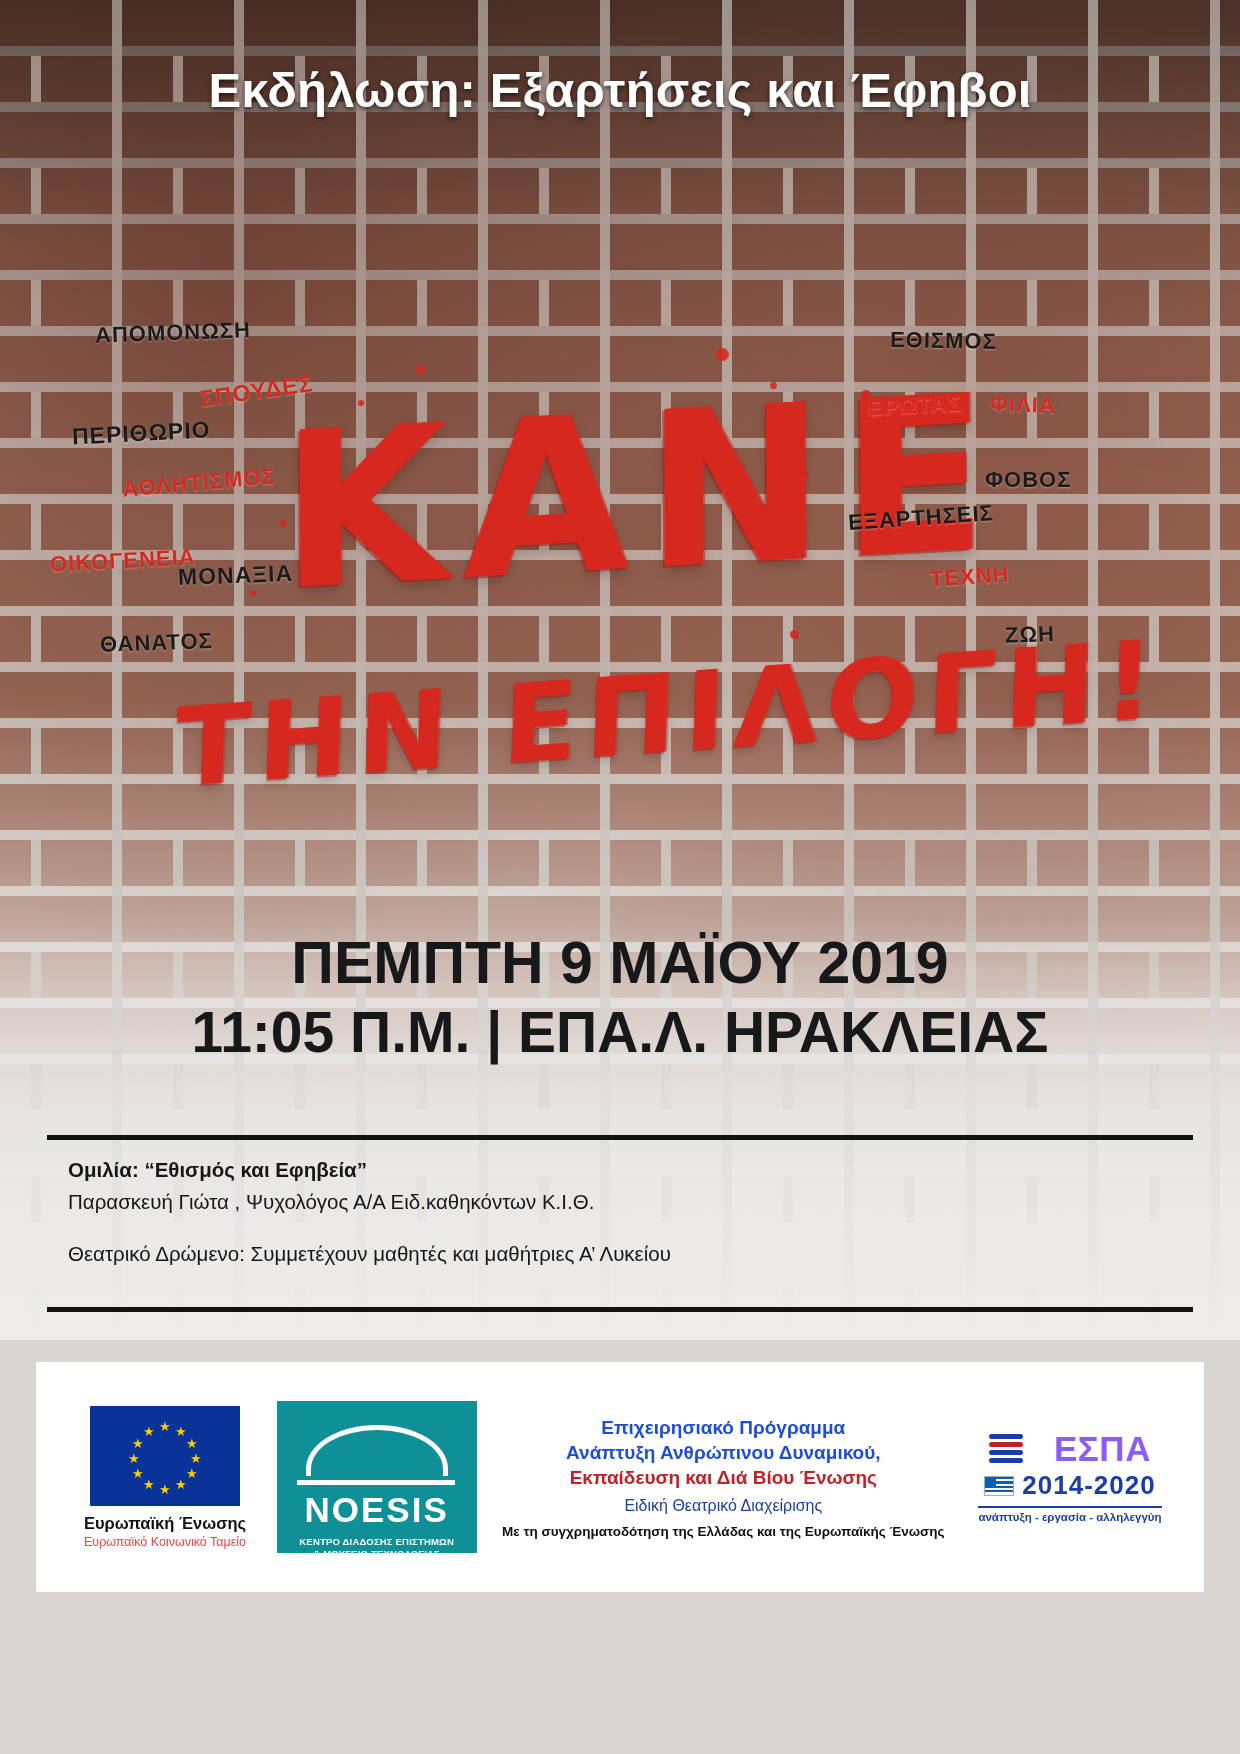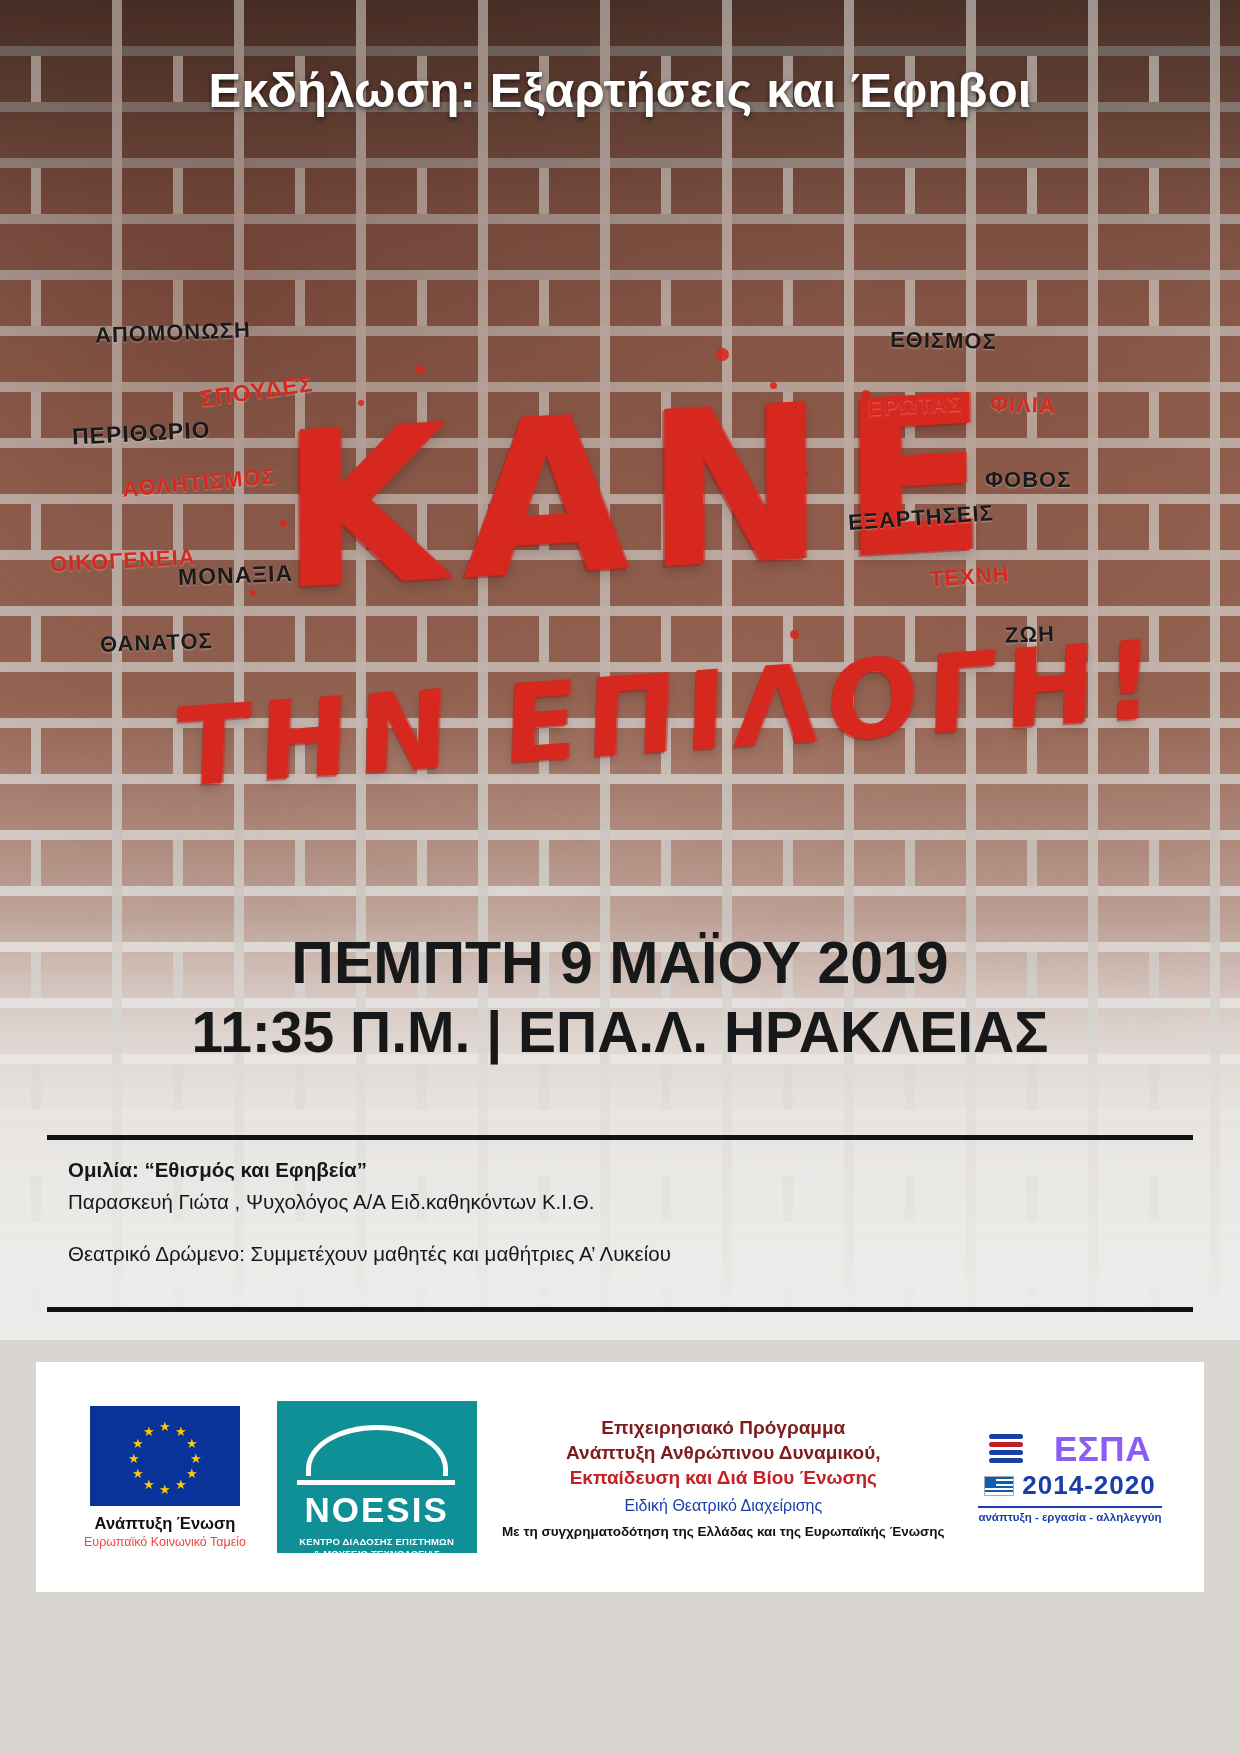--- a/index.html
+++ b/index.html
@@ -287,21 +287,21 @@
 
   
   .prog {
     width: 460px;
     text-align: center;
     color: #111;
   }
   .prog-l1, .prog-l2, .prog-l3 {
     font-size: 19px;
     font-weight: bold;
-    color: #7f1d1d;
+    color: #1d4ed8;
     line-height: 1.32;
   }
   .prog-l3 { color: #c32026; }
   .prog-l4 {
     font-size: 16px;
     color: #1a3ea8;
     margin-top: 7px;
   }
   .prog-l5 {
     font-size: 13.5px;
@@ -446,21 +446,21 @@
     <div class="word w-red" style="left:868px; top:63px; font-size:22px; transform:rotate(-3deg);">ΕΡΩΤΑΣ</div>
     <div class="word w-red" style="left:990px; top:62px; font-size:22px; transform:rotate(2deg);">ΦΙΛΙΑ</div>
     <div class="word w-black" style="left:985px; top:137px; font-size:22px; transform:rotate(0deg);">ΦΟΒΟΣ</div>
     <div class="word w-black" style="left:848px; top:175px; font-size:22px; transform:rotate(-4deg);">ΕΞΑΡΤΗΣΕΙΣ</div>
     <div class="word w-red" style="left:930px; top:234px; font-size:22px; transform:rotate(-4deg);">ΤΕΧΝΗ</div>
     <div class="word w-black" style="left:1005px; top:292px; font-size:22px; transform:rotate(-2deg);">ΖΩΗ</div>
   </div>
 
   <div class="date-block">
     <div class="date-line1">ΠΕΜΠΤΗ 9 ΜΑΪΟΥ 2019</div>
-    <div class="date-line2">11:35 Π.Μ. | ΕΠΑ.Λ. ΗΡΑΚΛΕΙΑΣ</div>
+    <div class="date-line2">11:05 Π.Μ. | ΕΠΑ.Λ. ΗΡΑΚΛΕΙΑΣ</div>
   </div>
 
   <div class="rule top"></div>
 
   <div class="details">
     <div class="det-strong">Ομιλία: “Εθισμός και Εφηβεία”</div>
     <div class="det-normal">Παρασκευή Γιώτα , Ψυχολόγος Α/Α Ειδ.καθηκόντων Κ.Ι.Θ.</div>
     <div class="det-gap"></div>
     <div class="det-normal">Θεατρικό Δρώμενο: Συμμετέχουν μαθητές και μαθήτριες Α’ Λυκείου</div>
   </div>
@@ -478,21 +478,21 @@
           <span class="eu-star" style="left:100px; top:46px;">★</span>
           <span class="eu-star" style="left:96px;  top:61px;">★</span>
           <span class="eu-star" style="left:85px;  top:72px;">★</span>
           <span class="eu-star" style="left:69px;  top:77px;">★</span>
           <span class="eu-star" style="left:53px;  top:72px;">★</span>
           <span class="eu-star" style="left:42px;  top:61px;">★</span>
           <span class="eu-star" style="left:38px;  top:46px;">★</span>
           <span class="eu-star" style="left:42px;  top:31px;">★</span>
           <span class="eu-star" style="left:53px;  top:19px;">★</span>
         </div>
-        <div class="eu-cap1">Ανάπτυξη Ένωση</div>
+        <div class="eu-cap1">Ευρωπαϊκή Ένωσης</div>
         <div class="eu-cap2">Ευρωπαϊκό Κοινωνικό Ταμείο</div>
       </div>
 
       <div class="noesis">
         <div class="noesis-dome"></div>
         <div class="noesis-word">NOESIS</div>
         <div class="noesis-sub">ΚΕΝΤΡΟ ΔΙΑΔΟΣΗΣ ΕΠΙΣΤΗΜΩΝ</div>
         <div class="noesis-sub" style="margin-top:0;">&amp; ΜΟΥΣΕΙΟ ΤΕΧΝΟΛΟΓΙΑΣ</div>
       </div>
 

